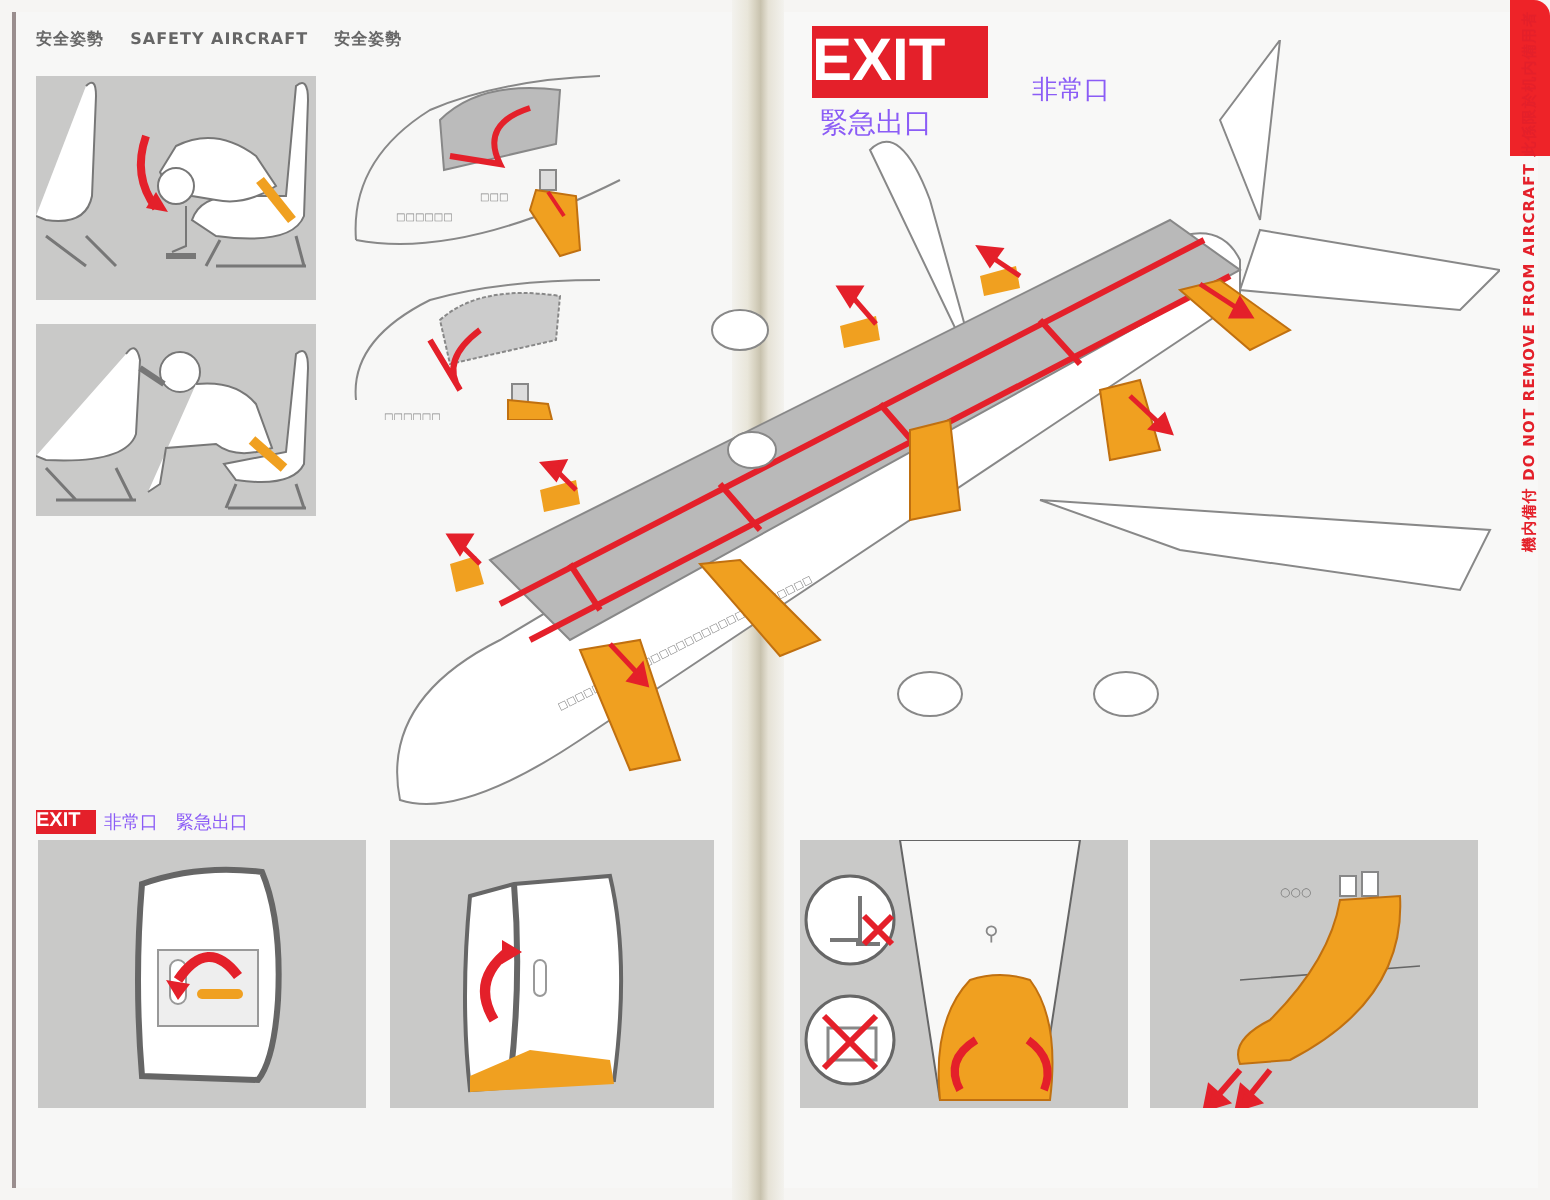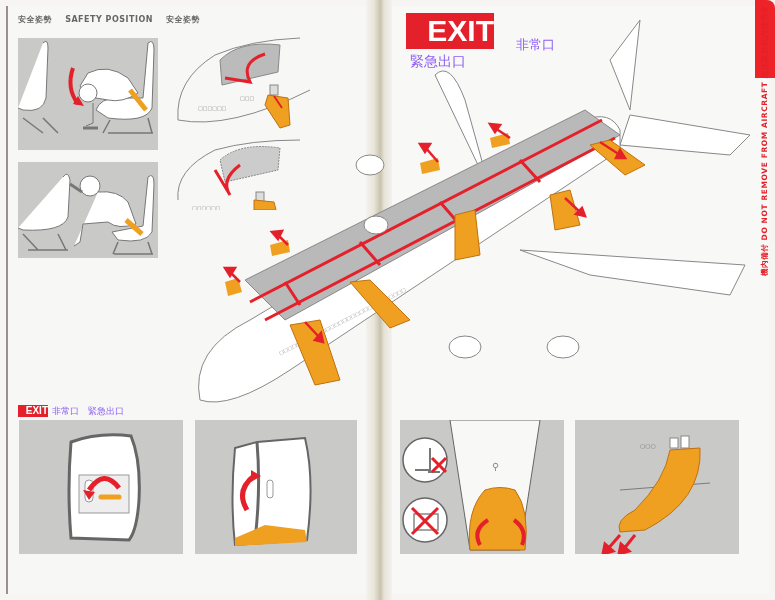--- a/index.html
+++ b/index.html
@@ -3,37 +3,37 @@
 <meta charset="utf-8">
 <style>
   html,body{margin:0;padding:0;}
   body{width:775px;height:600px;overflow:hidden;background:#e8e6e0;font-family:"DejaVu Sans",sans-serif;position:relative;}
   .card{position:absolute;top:0;left:0;width:775px;height:600px;background:#f6f5f3;}
   .page-left{position:absolute;left:6px;top:6px;width:360px;height:588px;background:#f7f7f6;border-left:2px solid #9a8e8e;}
   .page-right{position:absolute;left:392px;top:6px;width:377px;height:588px;background:#f8f8f7;}
   .spine{position:absolute;left:366px;top:0;width:26px;height:600px;background:linear-gradient(90deg,#f3f2ee 0,#e9e6da 30%,#d6d1bf 45%,#c8c2ae 55%,#e6e2d6 70%,#f3f2ee 100%);}
   .panel{position:absolute;background:#c9c9c8;overflow:hidden;}
   .hdr-small{position:absolute;font-size:8px;font-weight:bold;color:#666;letter-spacing:0.5px;white-space:nowrap;}
-  .exit-badge{position:absolute;background:#e4202a;color:#fff;font-weight:bold;font-family:"Liberation Sans",sans-serif;text-align:right;}
+  .exit-badge{position:absolute;background:#e4202a;color:#fff;font-weight:bold;font-family:"Liberation Sans",sans-serif;text-align:left;}
   .cjk{position:absolute;color:#8b5cf6;white-space:nowrap;}
   .tab-red{position:absolute;right:0;top:0;width:20px;height:78px;background:#ee2328;border-top-right-radius:8px;}
   .vert-text{position:absolute;left:756px;top:96px;width:18px;height:180px;}
   .vert-text span{position:absolute;left:0;top:0;transform-origin:0 0;transform:translate(4px,180px) rotate(-90deg);font-size:7.5px;font-weight:bold;color:#e4202a;white-space:nowrap;letter-spacing:0.6px;}
   svg{position:absolute;}
 </style>
 </head>
 <body>
 
 <div class="card">
 
   <div class="page-left"></div>
 
   <div class="hdr-small" style="left:18px;top:14px;">
     <span>安全姿勢</span>
-    &nbsp;&nbsp;&nbsp;<span>SAFETY POSITION</span>
+    &nbsp;&nbsp;&nbsp;<span>SAFETY AIRCRAFT</span>
     &nbsp;&nbsp;&nbsp;<span>安全姿勢</span>
   </div>
 
   <div class="panel" style="left:18px;top:38px;width:140px;height:112px;">
     <svg width="140" height="112" viewBox="0 0 140 112">
       <path d="M25 5 Q30 0 30 10 L28 60 Q25 75 5 72 L0 70" fill="#fff" stroke="#777" stroke-width="1"></path>
       <path d="M5 80 L25 95 M25 80 L40 95" stroke="#777" stroke-width="1.5"></path>
       <path d="M130 5 Q136 0 136 12 L134 70 Q128 85 90 80 L78 72 Q82 60 100 60 L125 60 Z" fill="#fff" stroke="#777" stroke-width="1"></path>
       <path d="M92 82 L85 95 M130 80 L134 95 M90 95 L135 95" stroke="#777" stroke-width="1.5"></path>
       <path d="M70 35 Q90 25 110 40 L120 55 Q105 65 90 62 L78 60 Q65 55 62 48 Z" fill="#fff" stroke="#777"></path>

